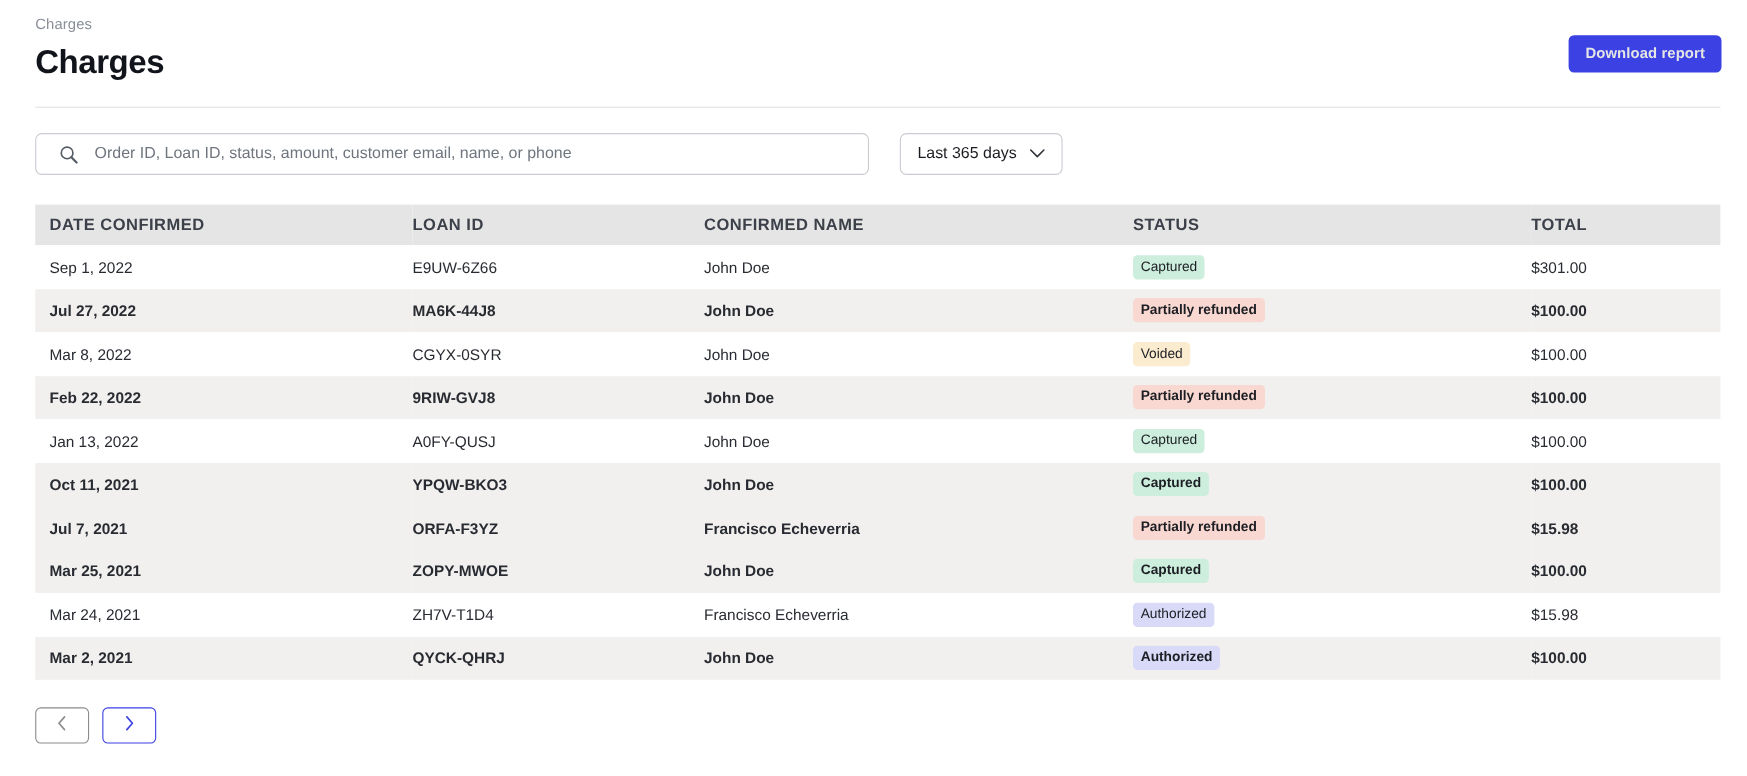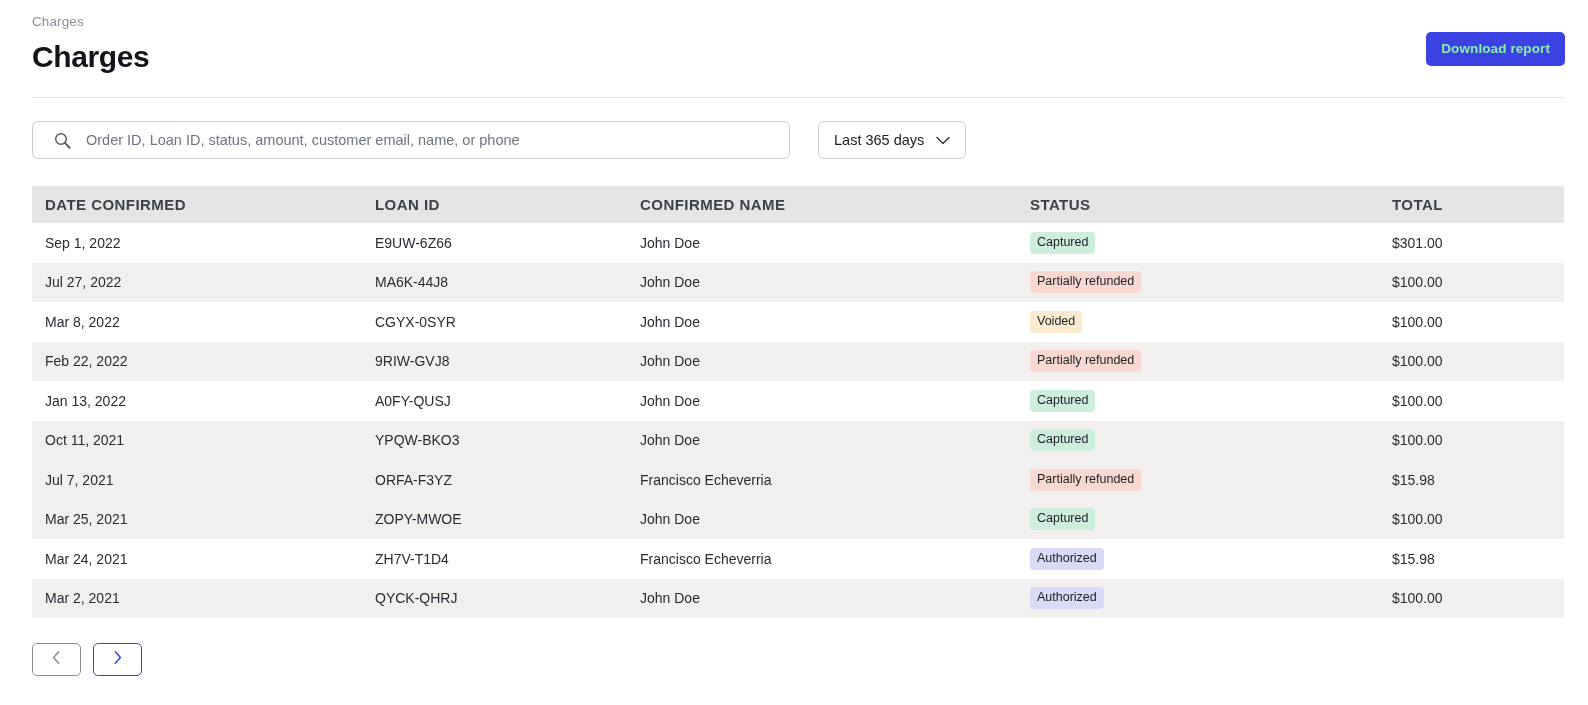--- a/index.html
+++ b/index.html
@@ -40,21 +40,21 @@
     color: #11141a;
     letter-spacing: -0.4px;
     margin-top: 9px;
     line-height: 36px;
   }
   .download-btn {
     position: absolute;
     right: 43px;
     top: 32px;
     background: #3b41e3;
-    color: #86efac;
+    color: #e5e5e5;
     font-size: 13.5px;
     font-weight: bold;
     border: none;
     border-radius: 5px;
     padding: 9px 15px 10px 15px;
     cursor: pointer;
     font-family: "Liberation Sans", sans-serif;
     letter-spacing: 0.1px;
   }
   .header-divider {
@@ -134,21 +134,21 @@
   thead th:first-child { padding-left: 13px; }
   tbody td {
     font-size: 14px;
     color: #282b31;
     height: 39.5px;
     padding: 0;
     vertical-align: middle;
     border: none;
   }
   tbody td:first-child { padding-left: 13px; }
-  tr.shade-gray td { background: #f1f0ee; }
+  tr.shade-gray td { background: #f1f0ee; font-weight: bold; }
   tr.shade-white td { background: #ffffff; }
 
   .col-date   { width: 343px; }
   .col-loan   { width: 265px; }
   .col-cust   { width: 390px; }
   .col-status { width: 362px; }
   .col-total  { width: 172px; }
 
   .badge {
     display: inline-block;

